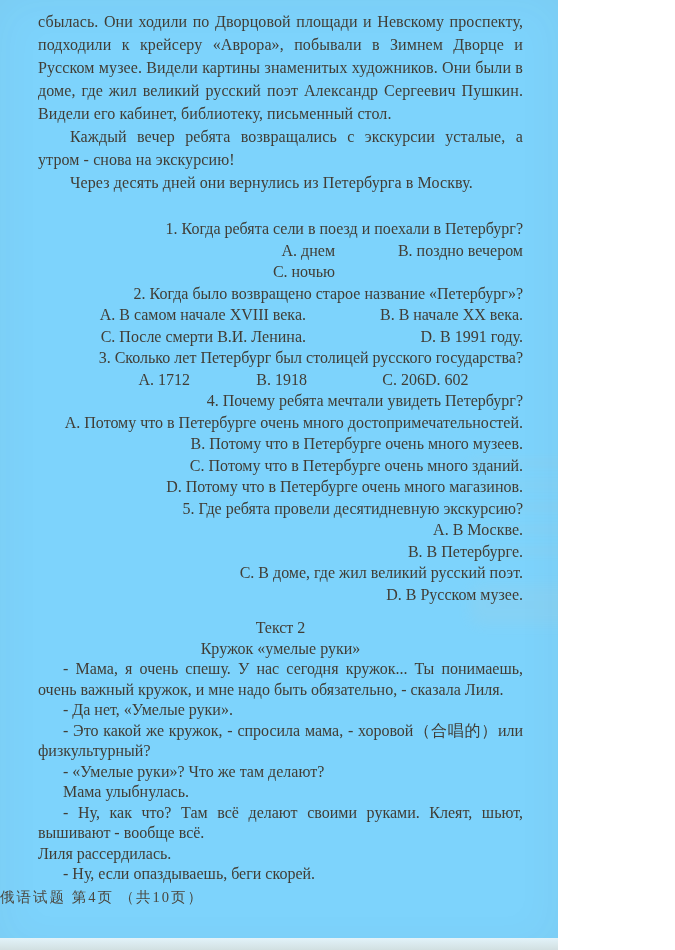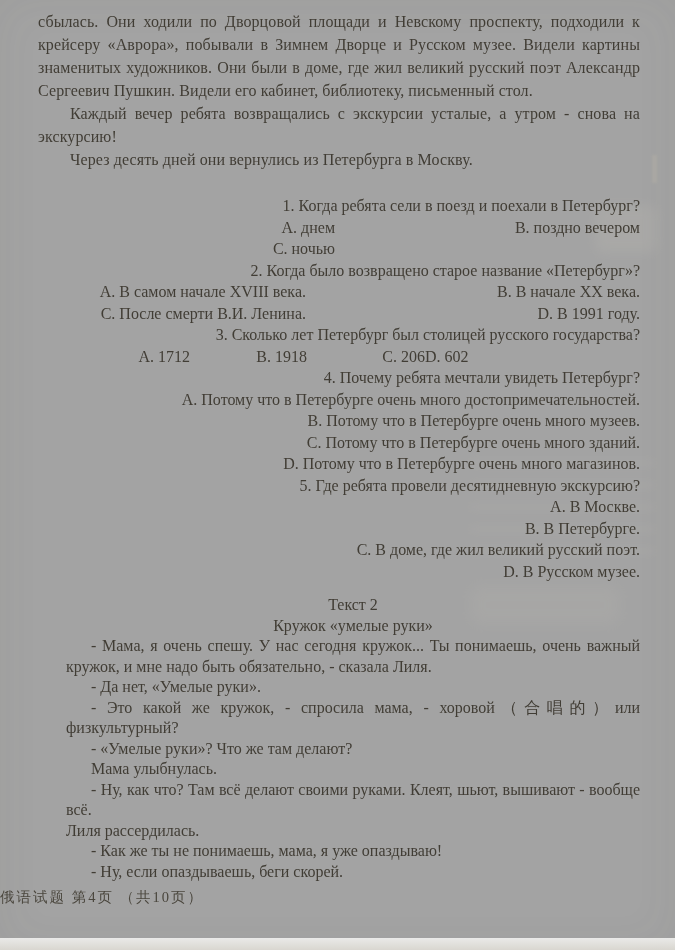--- a/index.html
+++ b/index.html
@@ -1,21 +1,21 @@
 <!DOCTYPE html>
 <html><head>
 <meta charset="utf-8">
 <style>
   * { margin: 0; padding: 0; box-sizing: border-box; }
   html, body { background: #ffffff; }
   .page {
     position: relative;
-    width: 675px;
+    width: 558px;
     height: 950px;
-    background: #a3a3a3;
+    background: #7dd3fc;
     overflow: hidden;
     font-family: "Liberation Serif", "DejaVu Serif", serif;
     color: #413d35;
     box-shadow: inset 0 0 45px rgba(90,85,70,0.06);
   }
   .content {
     position: relative;
     padding: 10px 35px 0 38px;
     z-index: 2;
   }
@@ -49,21 +49,20 @@
   .opts-row .o1 { width: 133px; }
   .opts-row .o2 { width: 117px; }
   .opts-row .o3 { width: 118px; }
   .opts-stack { padding-left: 19px; }
   .opts-stack div { display: block; }
   
   .text2 {
     margin-top: 13px;
     font-size: 16px;
     line-height: 20.5px;
-    margin-left: 28px;
   }
   .text2 .t2-title, .text2 .t2-subtitle { text-align: center; }
   .text2 p.dlg {
     text-indent: 25px;
     text-align: justify;
   }
   .text2 p.dlg.noindent { text-indent: 0; }
   
   .footer {
     position: absolute;
@@ -179,21 +178,20 @@
     <div class="text2">
       <div class="t2-title">Текст 2</div>
       <div class="t2-subtitle">Кружок «умелые руки»</div>
       <p class="dlg">- Мама, я очень спешу. У нас сегодня кружок... Ты понимаешь, очень важный кружок, и мне надо быть обязательно, - сказала Лиля.</p>
       <p class="dlg">- Да нет, «Умелые руки».</p>
       <p class="dlg">- Это какой же кружок, - спросила мама, - хоровой（合唱的）или физкультурный?</p>
       <p class="dlg">- «Умелые руки»? Что же там делают?</p>
       <p class="dlg">Мама улыбнулась.</p>
       <p class="dlg">- Ну, как что? Там всё делают своими руками. Клеят, шьют, вышивают - вообще всё.</p>
       <p class="dlg noindent">Лиля рассердилась.</p>
-      <p class="dlg">- Как же ты не понимаешь, мама, я уже опаздываю!</p>
       <p class="dlg">- Ну, если опаздываешь, беги скорей.</p>
     </div>
 
   </div>
 
   <div class="footer">俄语试题  第4页 （共10页）</div>
 
 </div>
 
 </body></html>

